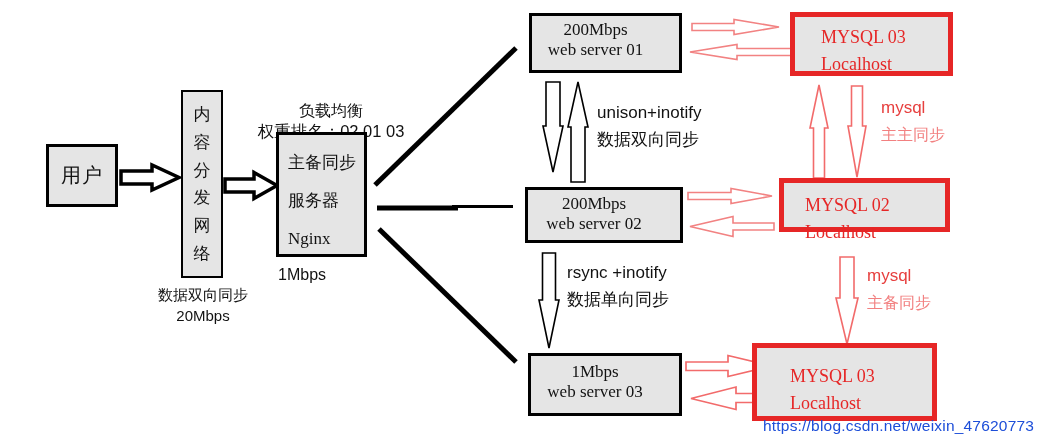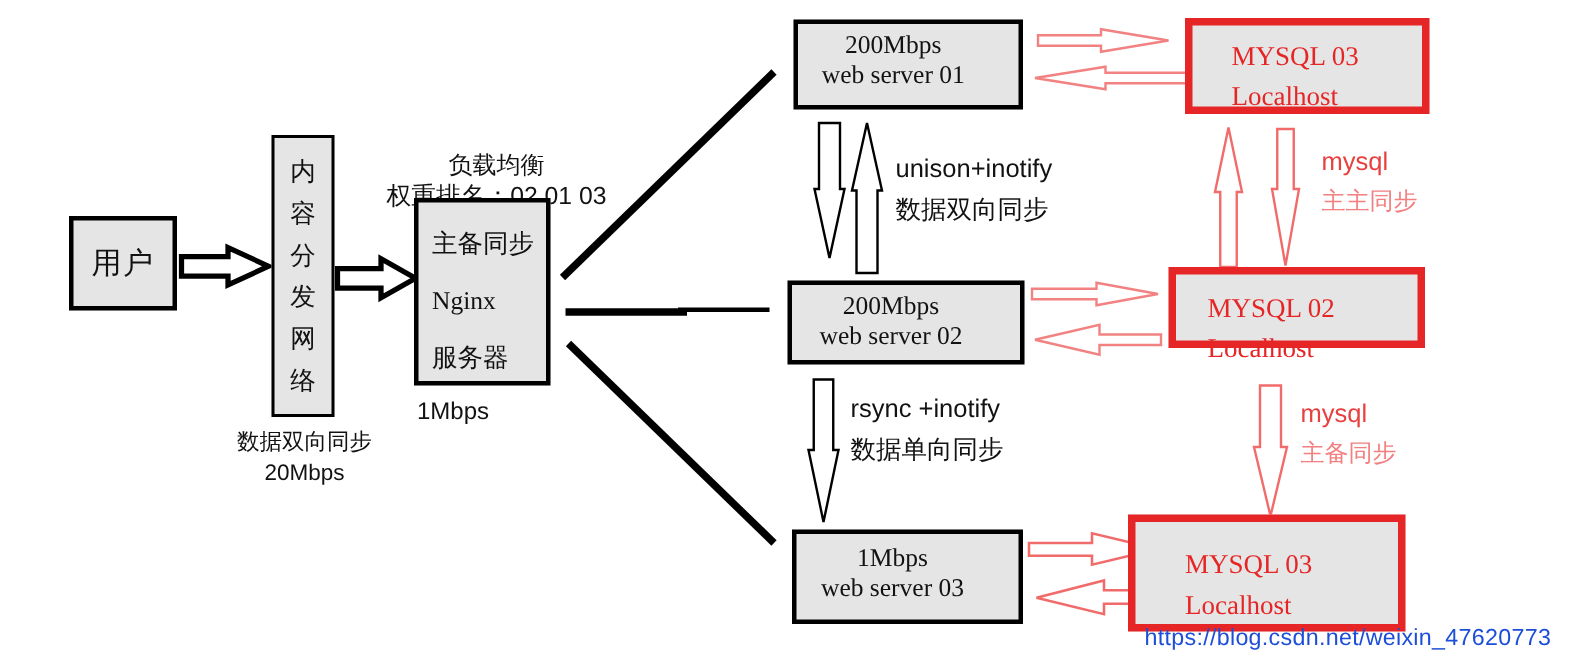--- a/index.html
+++ b/index.html
@@ -92,22 +92,22 @@
     <div>20Mbps</div>
   </div>
 
   <div class="lbl balance">
     <div>负载均衡</div>
     <div class="l2">权重排名：02 01 03</div>
   </div>
 
   <div class="box black-box nginx-box">
     <div>主备同步</div>
+    <div>服务器</div>
     <div>Nginx</div>
-    <div>服务器</div>
   </div>
   <div class="lbl one-mbps">1Mbps</div>
 
   <div class="box black-box ws-box ws1">
     <div>200Mbps</div>
     <div>web server 01</div>
   </div>
   <div class="box black-box ws-box ws2">
     <div>200Mbps</div>
     <div>web server 02</div>

